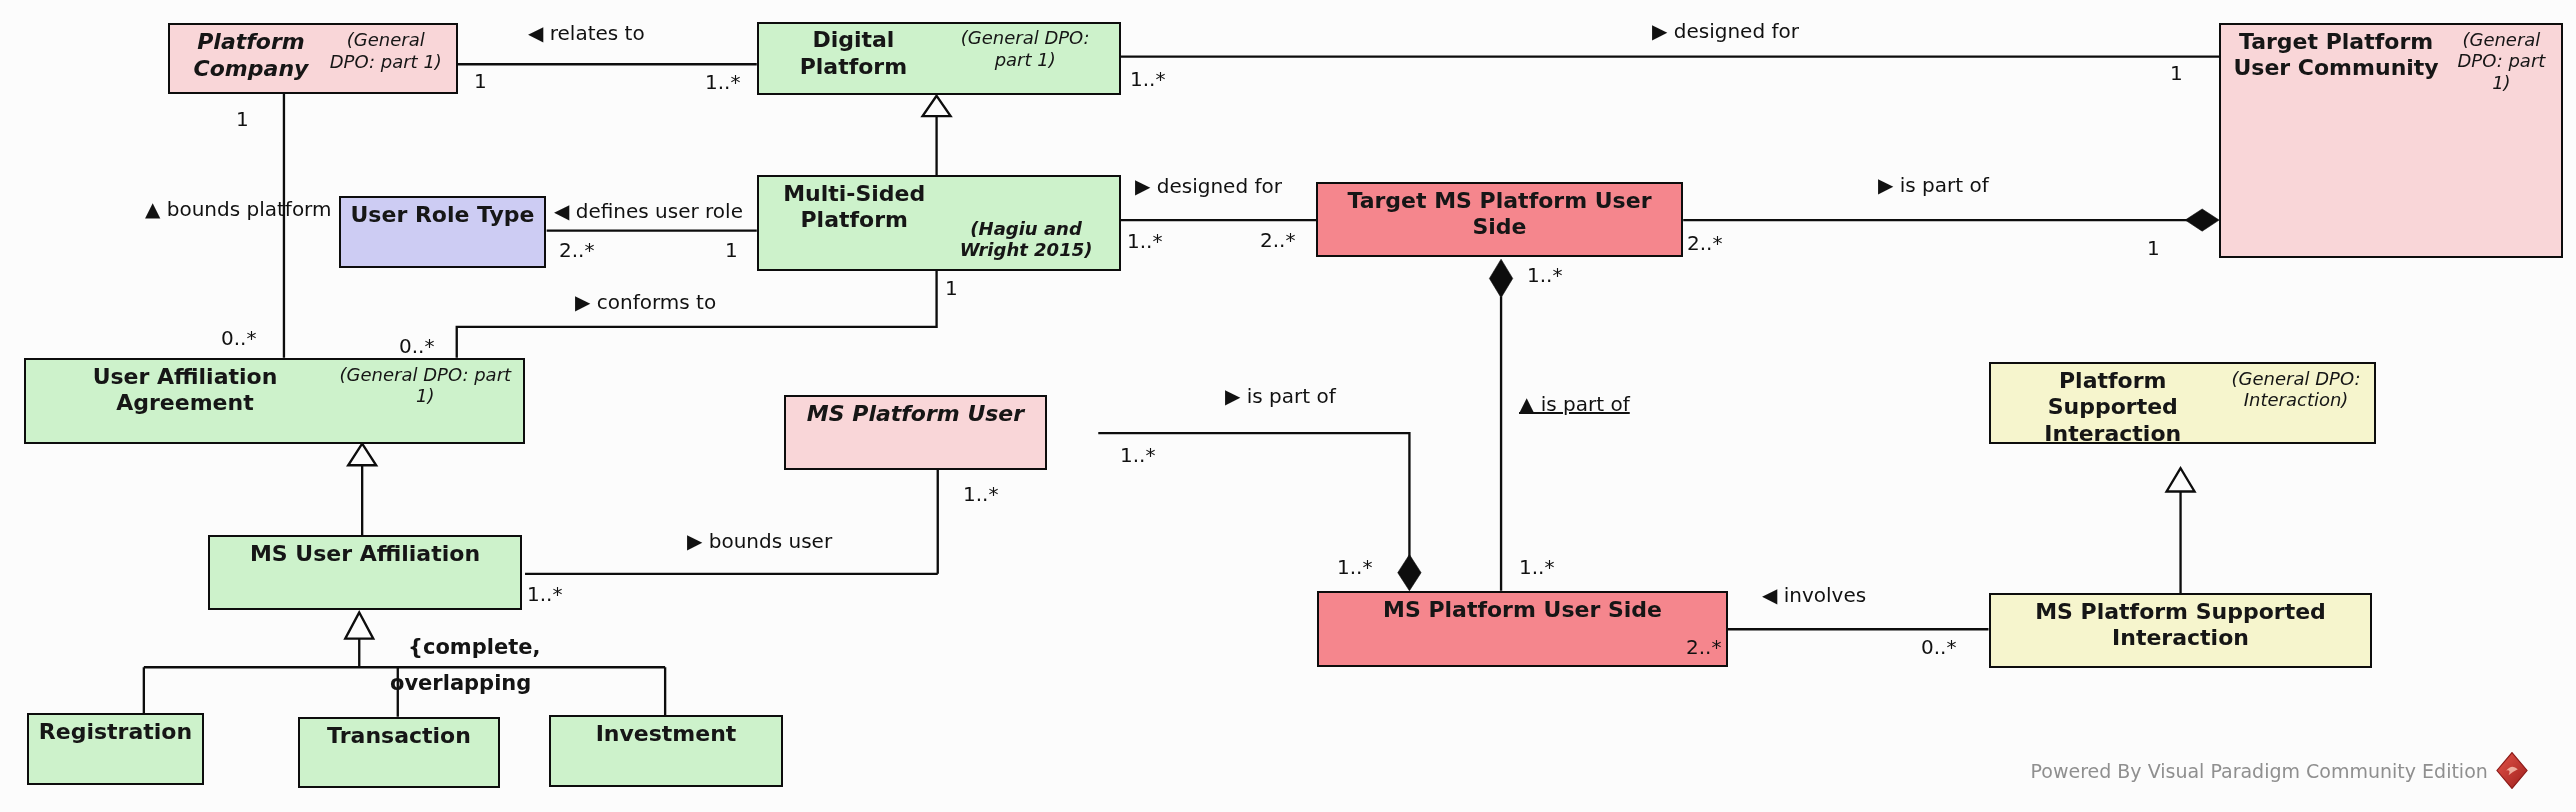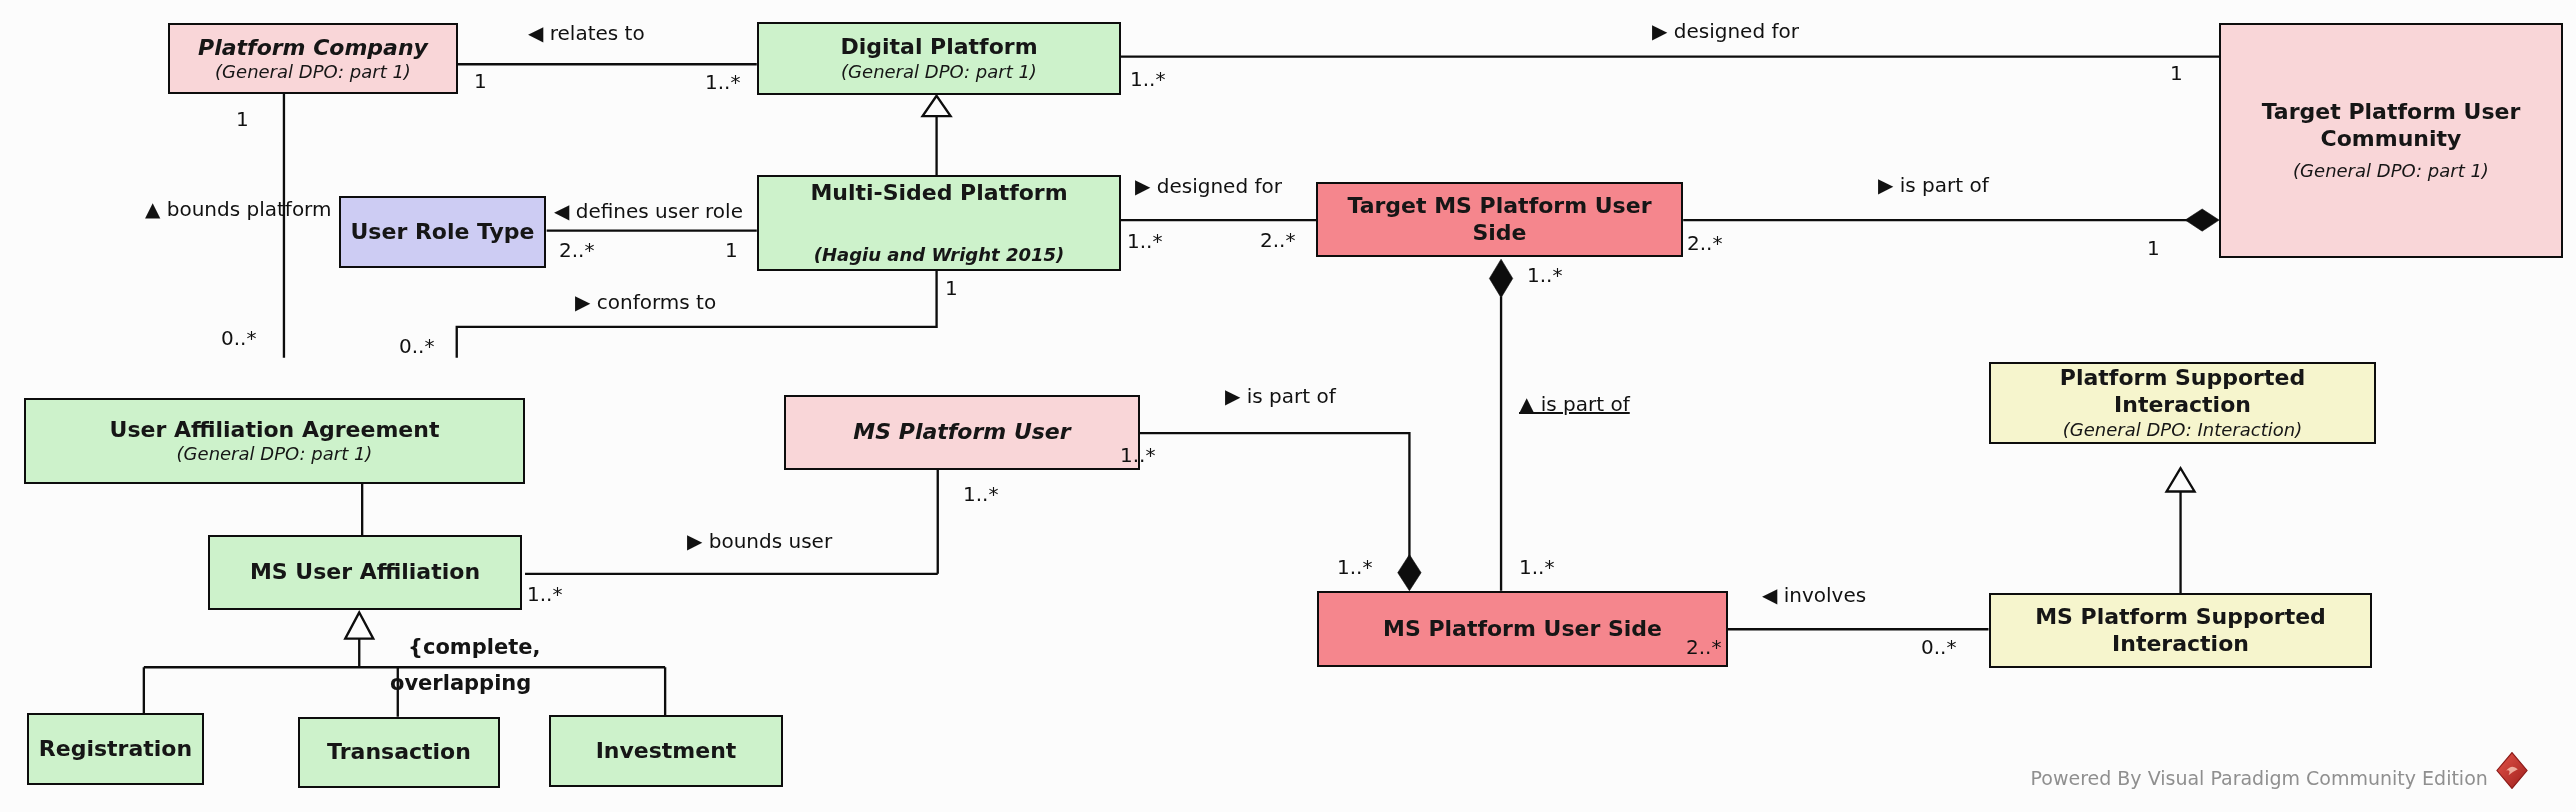--- a/index.html
+++ b/index.html
@@ -7,21 +7,21 @@
     width:2576px;height:812px;position:relative;overflow:hidden;
     background:#fcfcfc;
     font-family:"DejaVu Sans","Liberation Sans",sans-serif;
     color:#161616;
   }
   #canvas{position:absolute;left:0;top:0;width:2576px;height:812px;}
   svg.wires{position:absolute;left:0;top:0;z-index:1;}
   .uml-class{
     position:absolute;z-index:2;box-sizing:border-box;
     border:2.3px solid #0d0d0d;
-    display:flex;flex-direction:column;justify-content:center;align-items:center;
+    display:flex;flex-direction:row;justify-content:center;align-items:flex-start;
     text-align:center;padding:3.5px 8.2px;line-height:1.22;
   }
   .uml-class .title{font-size:22px;font-weight:bold;}
   .uml-class .subtitle{font-size:18px;font-weight:normal;font-style:italic;}
   .uml-class.italic-title .title{font-style:italic;}
   .uml-class.bold-sub .subtitle{font-weight:bold;margin-top:37px;}
   .pink{background:var(--pink,#f9d6d8);}
   .green{background:var(--green,#cdf2cb);}
   .lavender{background:var(--lavender,#cdccf3);}
   .red{background:var(--red,#f5868d);}
@@ -31,21 +31,21 @@
   }
   .mult{
     position:absolute;z-index:3;font-size:20px;white-space:nowrap;color:#111;
   }
   .constraint{
     position:absolute;z-index:3;font-size:21px;font-weight:600;white-space:nowrap;color:#141414;
   }
   .footer{
     position:absolute;z-index:3;right:48px;top:752px;
     font-size:19px;color:#8f8f8f;white-space:nowrap;
-    display:flex;align-items:flex-end;gap:8.2px;
+    display:flex;align-items:center;gap:8.2px;
   }
   .vp-logo{display:inline-block;width:32px;height:37px;}
 </style>
 </head>
 <body>
 
 <div id="canvas">
 
   <svg class="wires" width="2576" height="812" viewBox="0 0 4412 1391">
     <g stroke="#0d0d0d" stroke-width="4" fill="none">
@@ -116,26 +116,26 @@
 
   <div class="uml-class green bold-sub" style="left:757px;top:175px;width:364px;height:96px;">
     <div class="title">Multi-Sided Platform</div>
     <div class="subtitle">(Hagiu and Wright 2015)</div>
   </div>
 
   <div class="uml-class red" style="left:1316px;top:182px;width:367px;height:75px;">
     <div class="title">Target MS Platform User Side</div>
   </div>
 
-  <div class="uml-class green" style="left:24px;top:358px;width:501px;height:86px;margin-top:40px;">
+  <div class="uml-class green" style="left:24px;top:358px;width:501px;height:86px;">
     <div class="title">User Affiliation Agreement</div>
     <div class="subtitle">(General DPO: part 1)</div>
   </div>
 
-  <div class="uml-class pink italic-title" style="left:784px;top:395px;width:356px;height:75px;">
+  <div class="uml-class pink italic-title" style="left:784px;top:395px;width:263px;height:75px;">
     <div class="title">MS Platform User</div>
   </div>
 
   <div class="uml-class yellow" style="left:1989px;top:362px;width:387px;height:82px;">
     <div class="title">Platform Supported Interaction</div>
     <div class="subtitle">(General DPO: Interaction)</div>
   </div>
 
   <div class="uml-class green" style="left:208px;top:535px;width:314px;height:75px;">
     <div class="title">MS User Affiliation</div>

